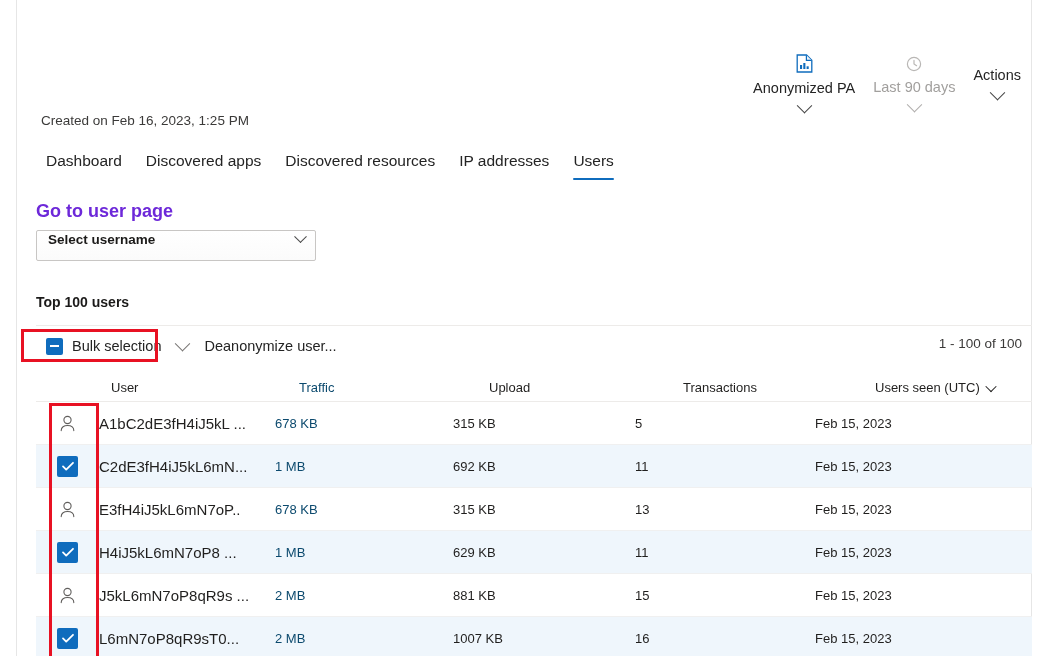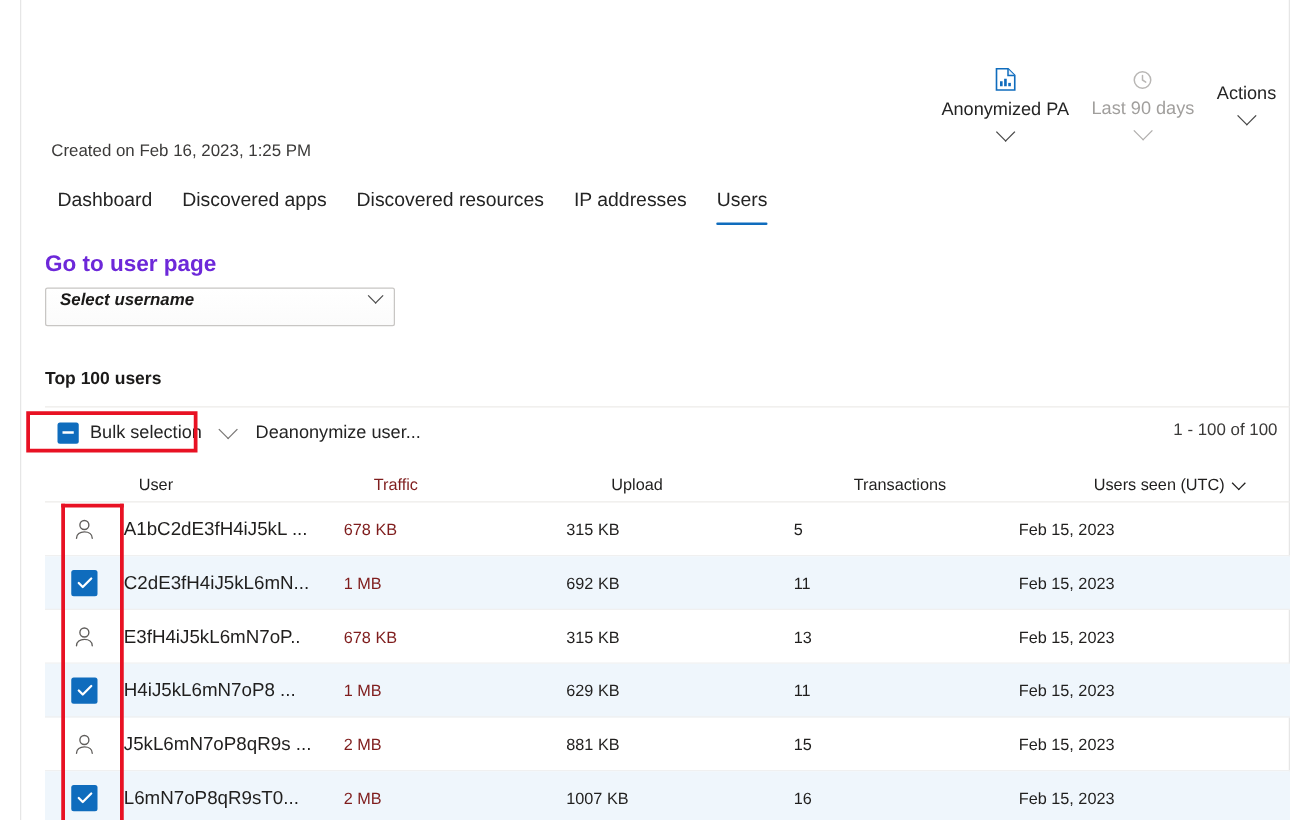--- a/index.html
+++ b/index.html
@@ -81,21 +81,21 @@
   .field-label {
     position: absolute; left: 36px; top: 201px;
     font-size: 18px; font-weight: 700; color: #6d28d9;
   }
   .select-box {
     position: absolute; left: 36px; top: 230px;
     width: 280px; height: 31px;
     border: 1px solid #c8c6c4; border-radius: 2px;
     background: linear-gradient(#ffffff,#fbfbfb);
     display: flex; align-items: center; justify-content: space-between;
-    padding: 0 10px 12px 11px; cursor: pointer; font-style: italic;
+    padding: 0 10px 12px 11px; cursor: pointer;
   }
   .select-box .txt { font-size: 13.5px; font-weight: 700; color: #1b1a19; }
   .select-box .arrow {
     width: 9px; height: 9px;
     border-right: 1.5px solid #4a4a4a; border-bottom: 1.5px solid #4a4a4a;
     transform: rotate(45deg) translate(-2px,-2px);
   }
 
   
   .section-title {
@@ -145,21 +145,21 @@
   .thead .th { white-space: nowrap; }
   .trow {
     display: flex; align-items: center; height: 43px;
     font-size: 14px; color: #201f1e;
     border-bottom: 1px solid #f0f0f0;
   }
   .trow.sel { background: #eff6fc; }
 
   .c-check { width: 63px; flex: 0 0 63px; display:flex; align-items:center; justify-content:center; }
   .c-user  { width: 176px; flex: 0 0 176px; font-size: 15px; color:#201f1e; }
-  .c-traf  { width: 178px; flex: 0 0 178px; font-size: 13px; color:#7f1d1d; }
+  .c-traf  { width: 178px; flex: 0 0 178px; font-size: 13px; color:#0c4a6e; }
   .c-upl   { width: 182px; flex: 0 0 182px; font-size: 13px; color:#201f1e; }
   .c-trans { width: 180px; flex: 0 0 180px; font-size: 13px; color:#201f1e; }
   .c-seen  { flex: 1 1 auto; font-size: 13px; color:#201f1e; }
 
   .thead .c-user  { font-size: 13px; }
   .thead .c-traf, .thead .c-upl, .thead .c-trans, .thead .c-seen { font-size: 13px; }
   .thead .c-seen { display:flex; align-items:center; gap:7px; cursor:pointer; }
 
   .cb-on {
     width: 21px; height: 21px; border-radius: 2px; background: #0f6cbd;

